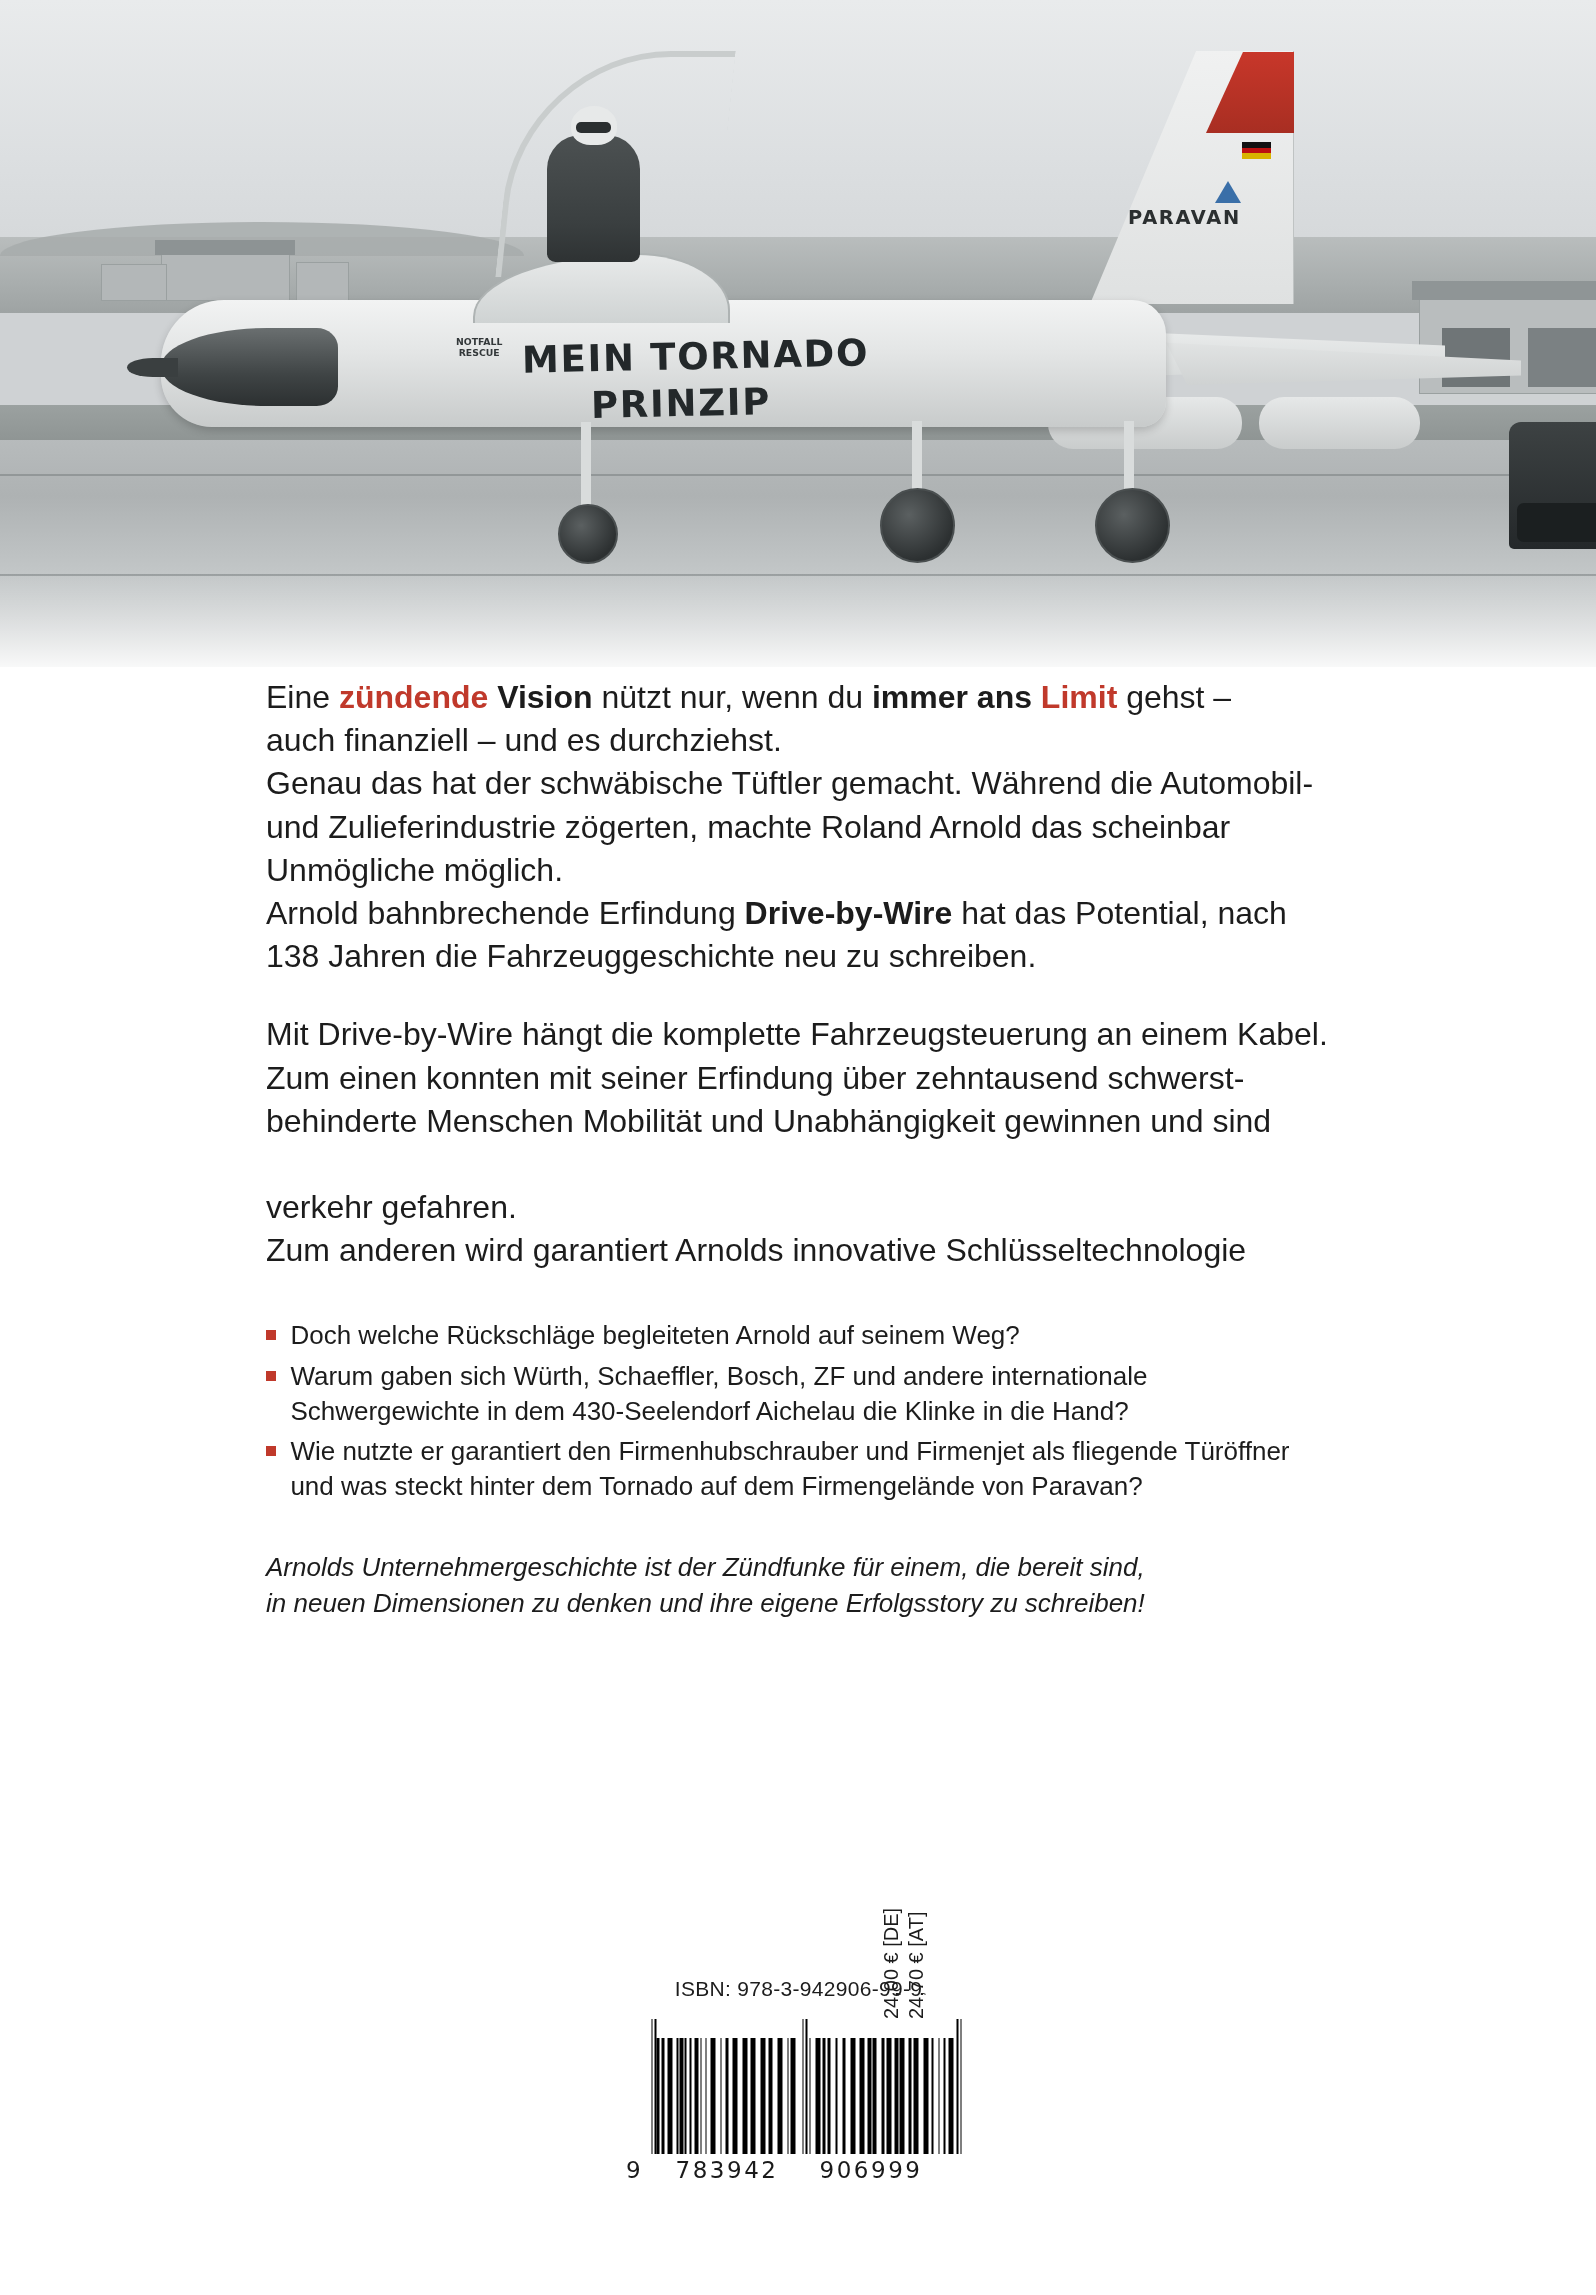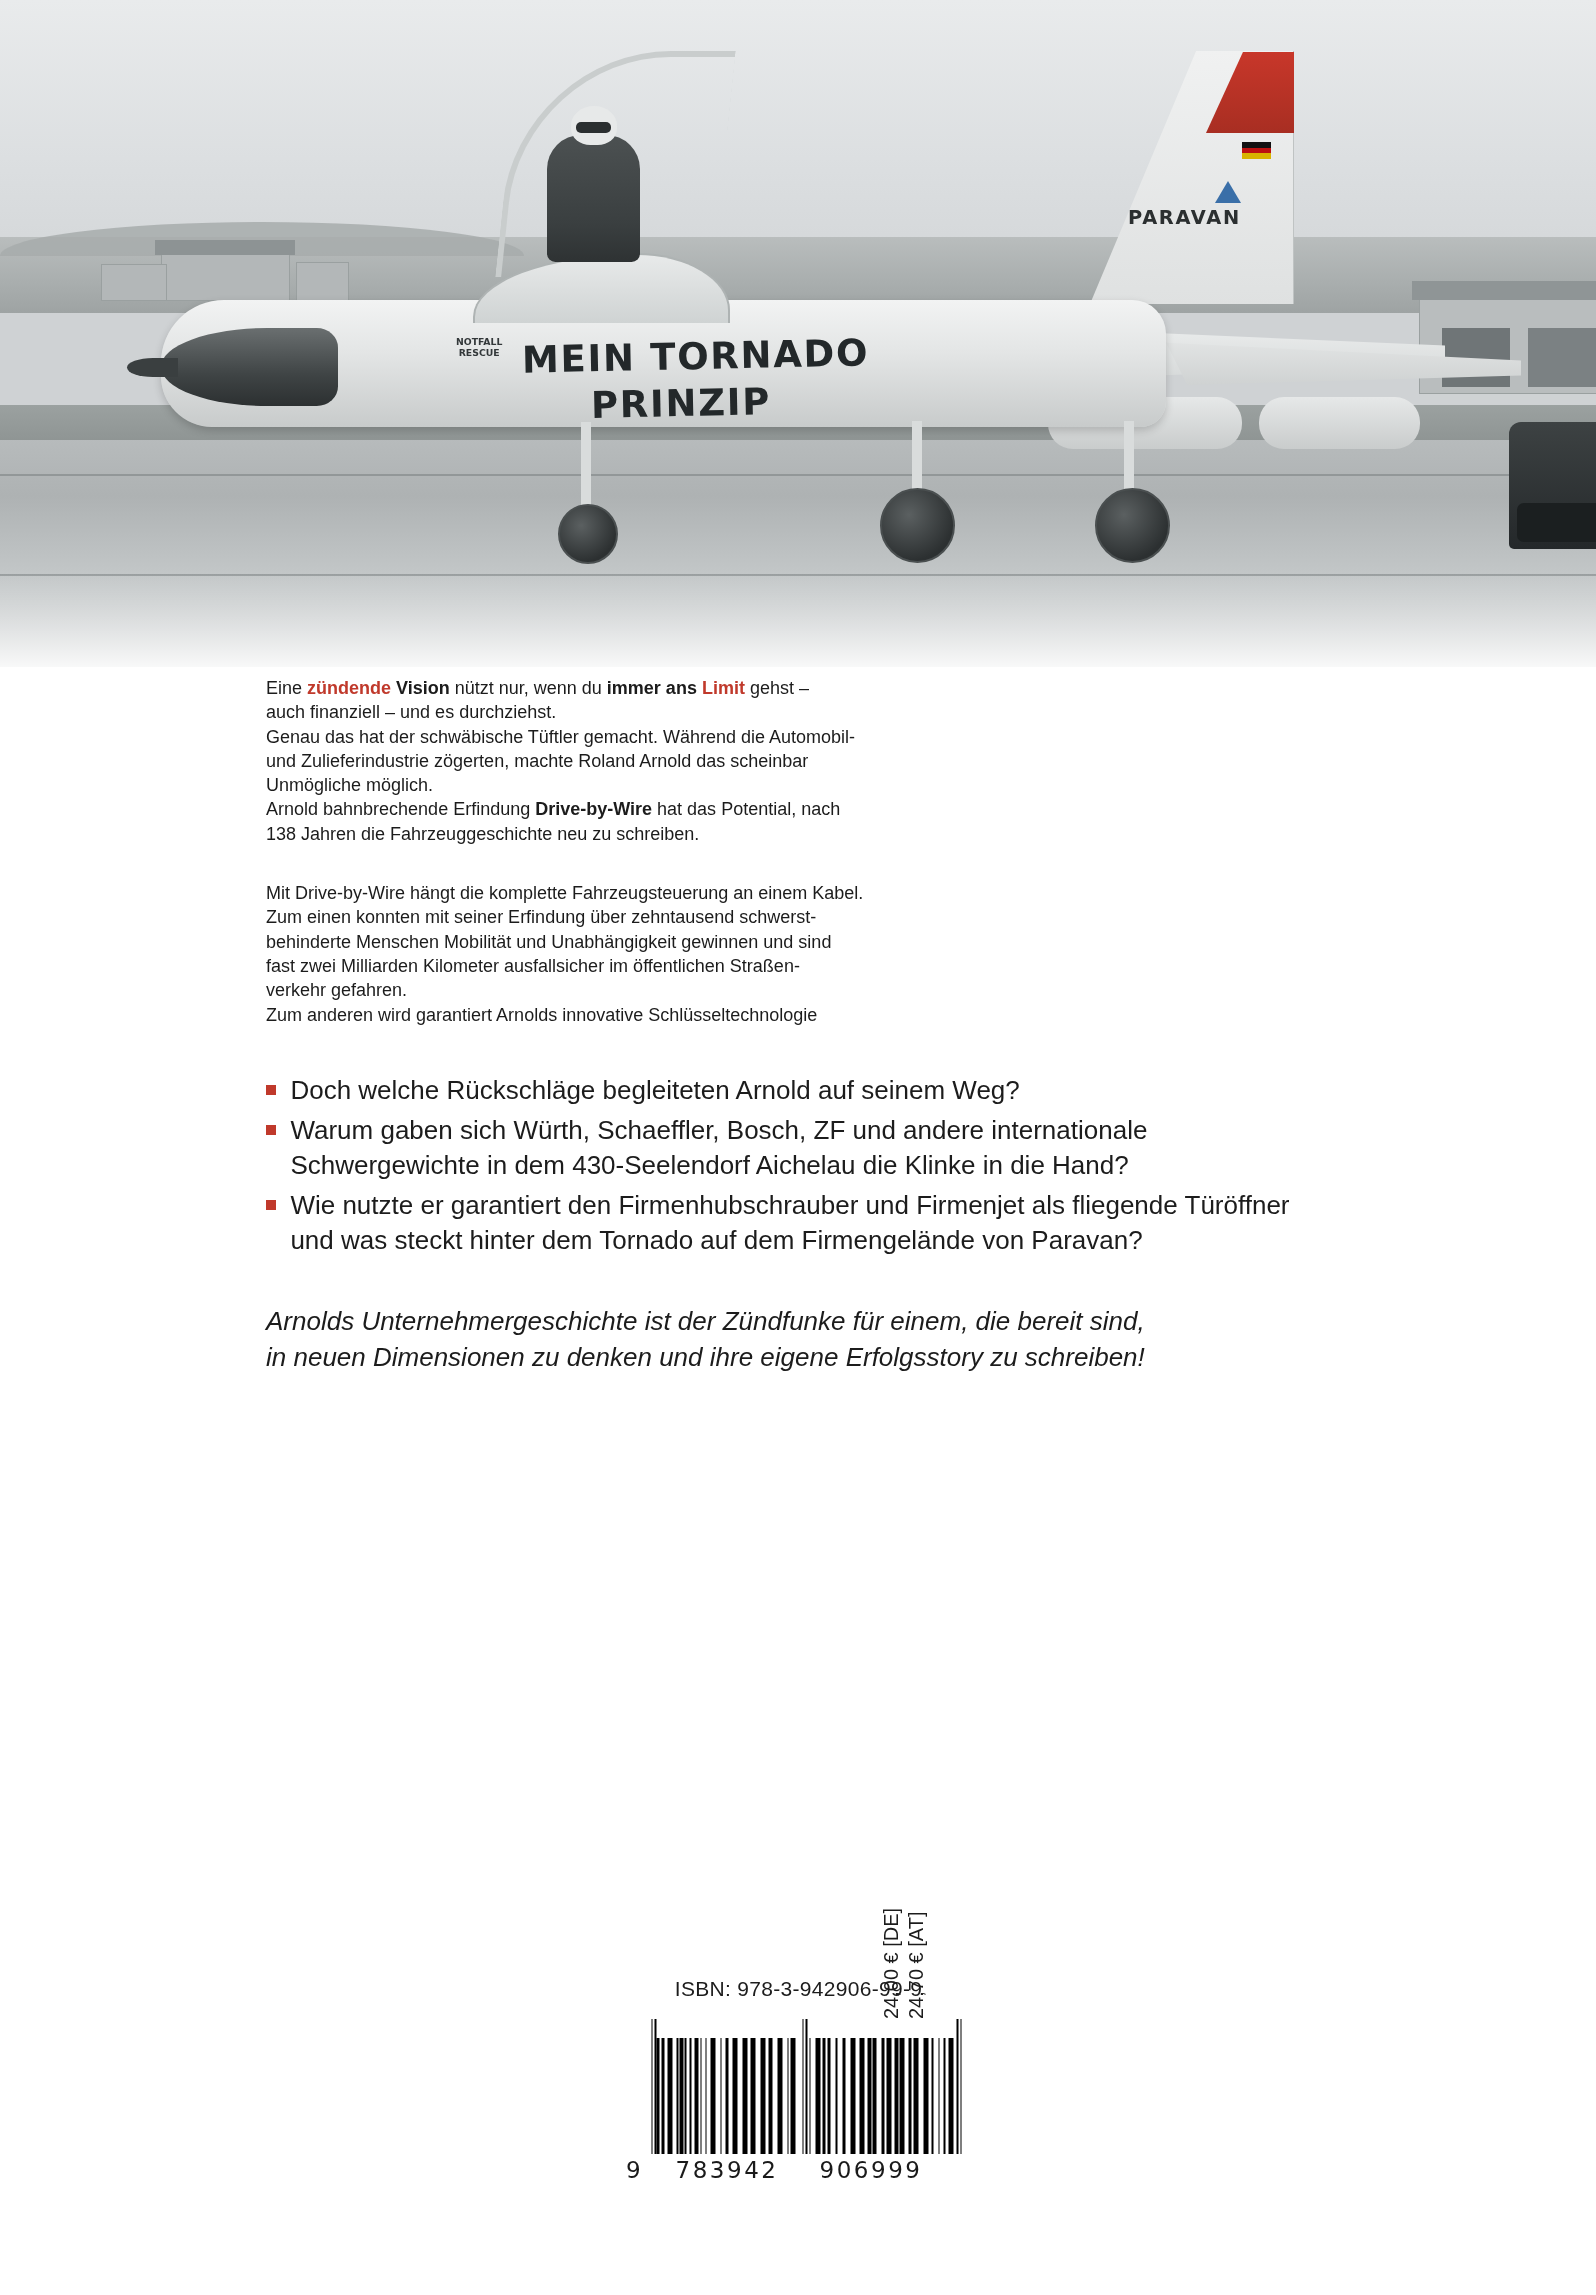--- a/index.html
+++ b/index.html
@@ -228,21 +228,21 @@
 
   
   .content {
     position: absolute;
     left: 266px;
     top: 676px;
     width: 1073px;
   }
   .para {
     font-family: "Liberation Sans", sans-serif;
-    font-size: 18px;
+    font-size: 32px;
     line-height: 1.35;
     color: #1c1c1c;
     margin: 0 0 0 0;
     font-weight: 400;
   }
   .para b { font-weight: 700; }
   .hl { color: #c0392b; font-weight: 700; }
   .gap { height: 35px; }
 
   .bullets { margin-top: 46px; }
@@ -399,21 +399,21 @@
     <span>Arnold bahnbrechende Erfindung </span><b>Drive-by-Wire</b><span> hat das Potential, nach</span><br>
     <span>138 Jahren die Fahrzeuggeschichte neu zu schreiben.</span>
   </p>
 
   <div class="gap"></div>
 
   <p class="para">
     <span>Mit Drive-by-Wire hängt die komplette Fahrzeugsteuerung an einem Kabel.</span><br>
     <span>Zum einen konnten mit seiner Erfindung über zehntausend schwerst-</span><br>
     <span>behinderte Menschen Mobilität und Unabhängigkeit gewinnen und sind</span><br>
-    <span>fast zwei Milliarden Kilometer ausfallsicher im öffentlichen Straßen-</span><br>
+    <br>
     <span>verkehr gefahren.</span><br>
     <span>Zum anderen wird garantiert Arnolds innovative Schlüsseltechnologie</span><br>
   </p>
 
   <div class="bullets">
     <div class="bullet">
       <span class="sq"></span>
       <span class="btxt">Doch welche Rückschläge begleiteten Arnold auf seinem Weg?</span>
     </div>
     <div class="bullet">

